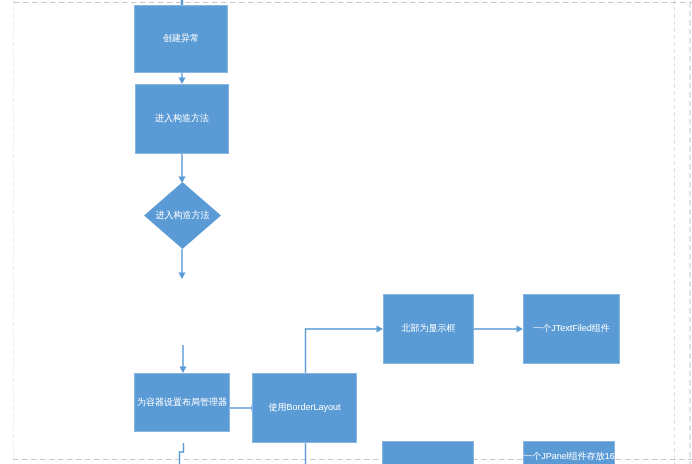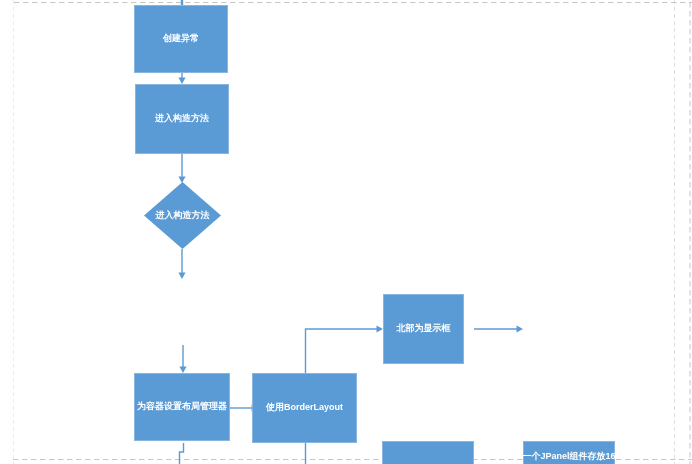--- a/index.html
+++ b/index.html
@@ -25,21 +25,20 @@
   .guide-faint{stroke:var(--guide-faint);stroke-width:1;}
   .guide-faint2{stroke:var(--guide-faint2);stroke-width:1;}
   .connector{stroke:var(--connector);stroke-width:1.4;fill:none;}
   .connector-stub{stroke:var(--connector);stroke-width:2.4;fill:none;}
   .arrowhead{fill:var(--connector);stroke:none;}
   .node{
     position:absolute;
     z-index:2;
     display:flex;align-items:center;justify-content:center;
     text-align:center;
-    font-weight:bold;
   }
   .node.rect{
     background:var(--shape-fill);
     border:1px solid var(--shape-border);
   }
   .node.text-top{align-items:flex-start;padding-top:9px;}
   .node-label{
     color:var(--text-on-shape);
     font-size:9px;
     line-height:1.25;
@@ -102,32 +101,35 @@
   <div class="node rect" style="left: 135px; top: 84px; width: 94px; height: 70px;">
     <span class="node-label">进入构造方法</span>
   </div>
 
   <div class="node diamond" style="left: 144px; top: 182px; width: 77px; height: 67px;">
     <div class="diamond-shape"></div>
     <span class="node-label">进入构造方法</span>
   </div>
 
 
-  <div class="node rect" style="left: 134px; top: 373px; width: 96px; height: 68px;">
+  <div class="node rect" style="left: 134px; top: 373px; width: 96px; height: 59px;">
     <span class="node-label">为容器设置布局管理器</span>
   </div>
 
   <div class="node rect" style="left: 252px; top: 373px; width: 105px; height: 70px;">
     <span class="node-label">使用BorderLayout</span>
   </div>
 
-  <div class="node rect" style="left: 383px; top: 294px; width: 81px; height: 70px;">
+  <div class="node rect" style="left: 383px; top: 294px; width: 91px; height: 70px;">
     <span class="node-label">北部为显示框</span>
   </div>
 
+  <div class="node rect" style="left: 523px; top: 294px; width: 97px; height: 70px;">
+    <span class="node-label">一个JTextFiled组件</span>
+  </div>
 
   <div class="node rect" style="left: 382px; top: 441px; width: 92px; height: 70px;">
     <span class="node-label"></span>
   </div>
 
   <div class="node rect text-top" style="left: 523px; top: 441px; width: 92px; height: 70px;">
     <span class="node-label">一个JPanel组件存放16</span>
   </div>
 
 </div>

